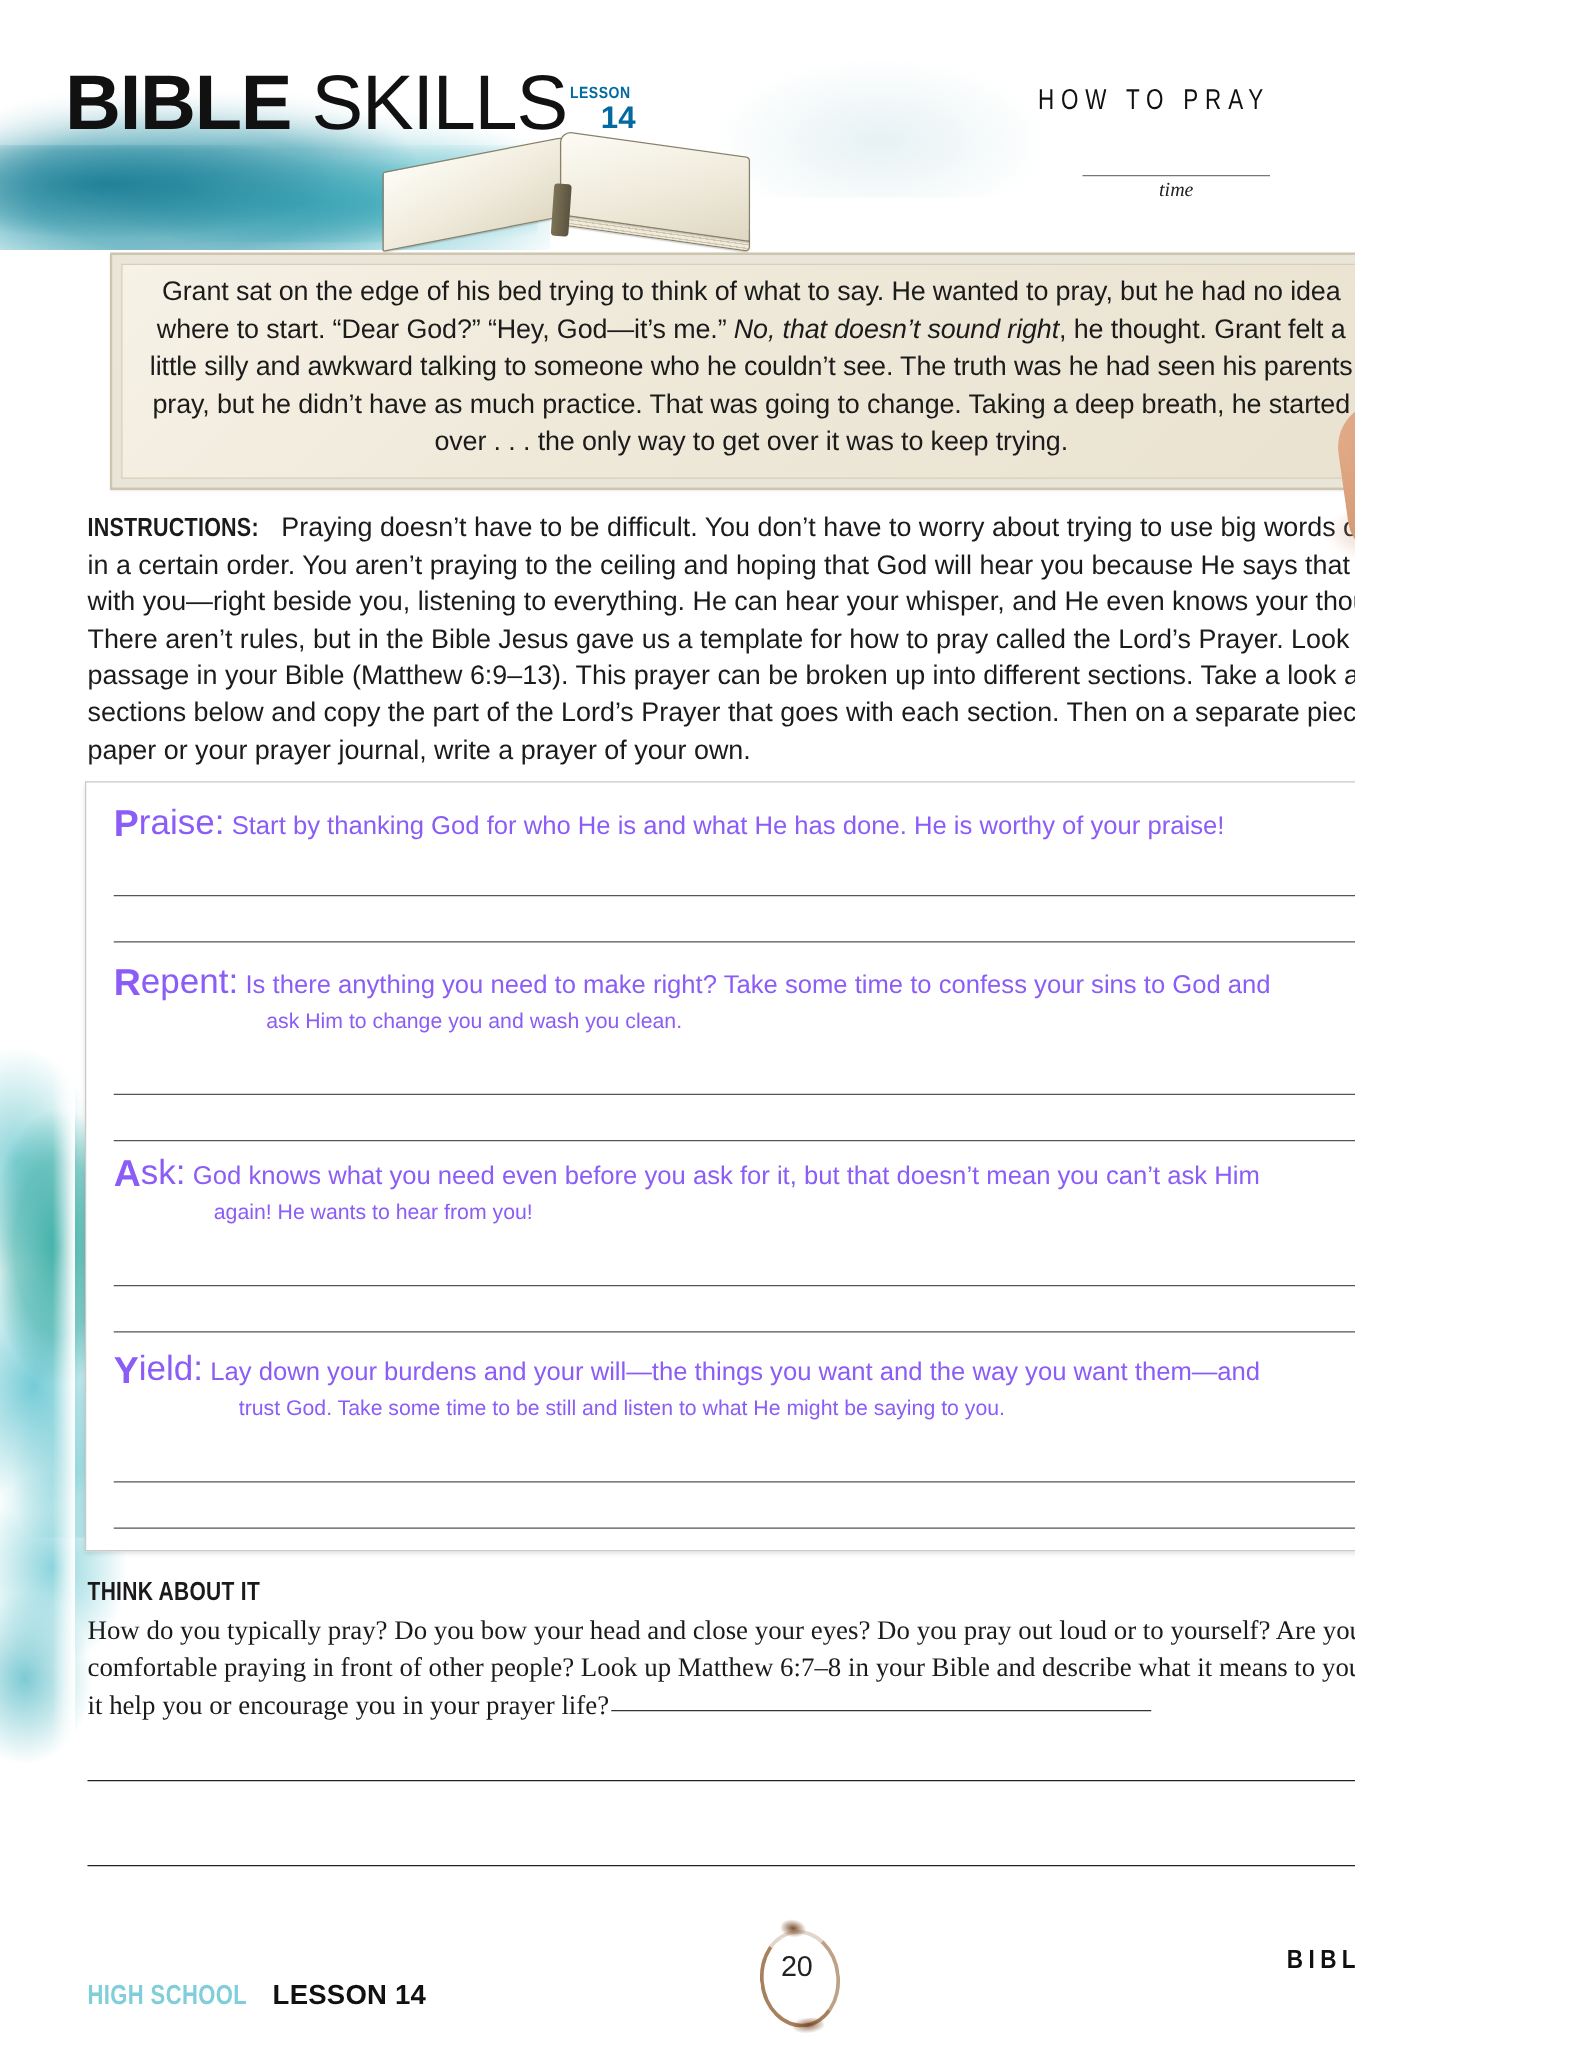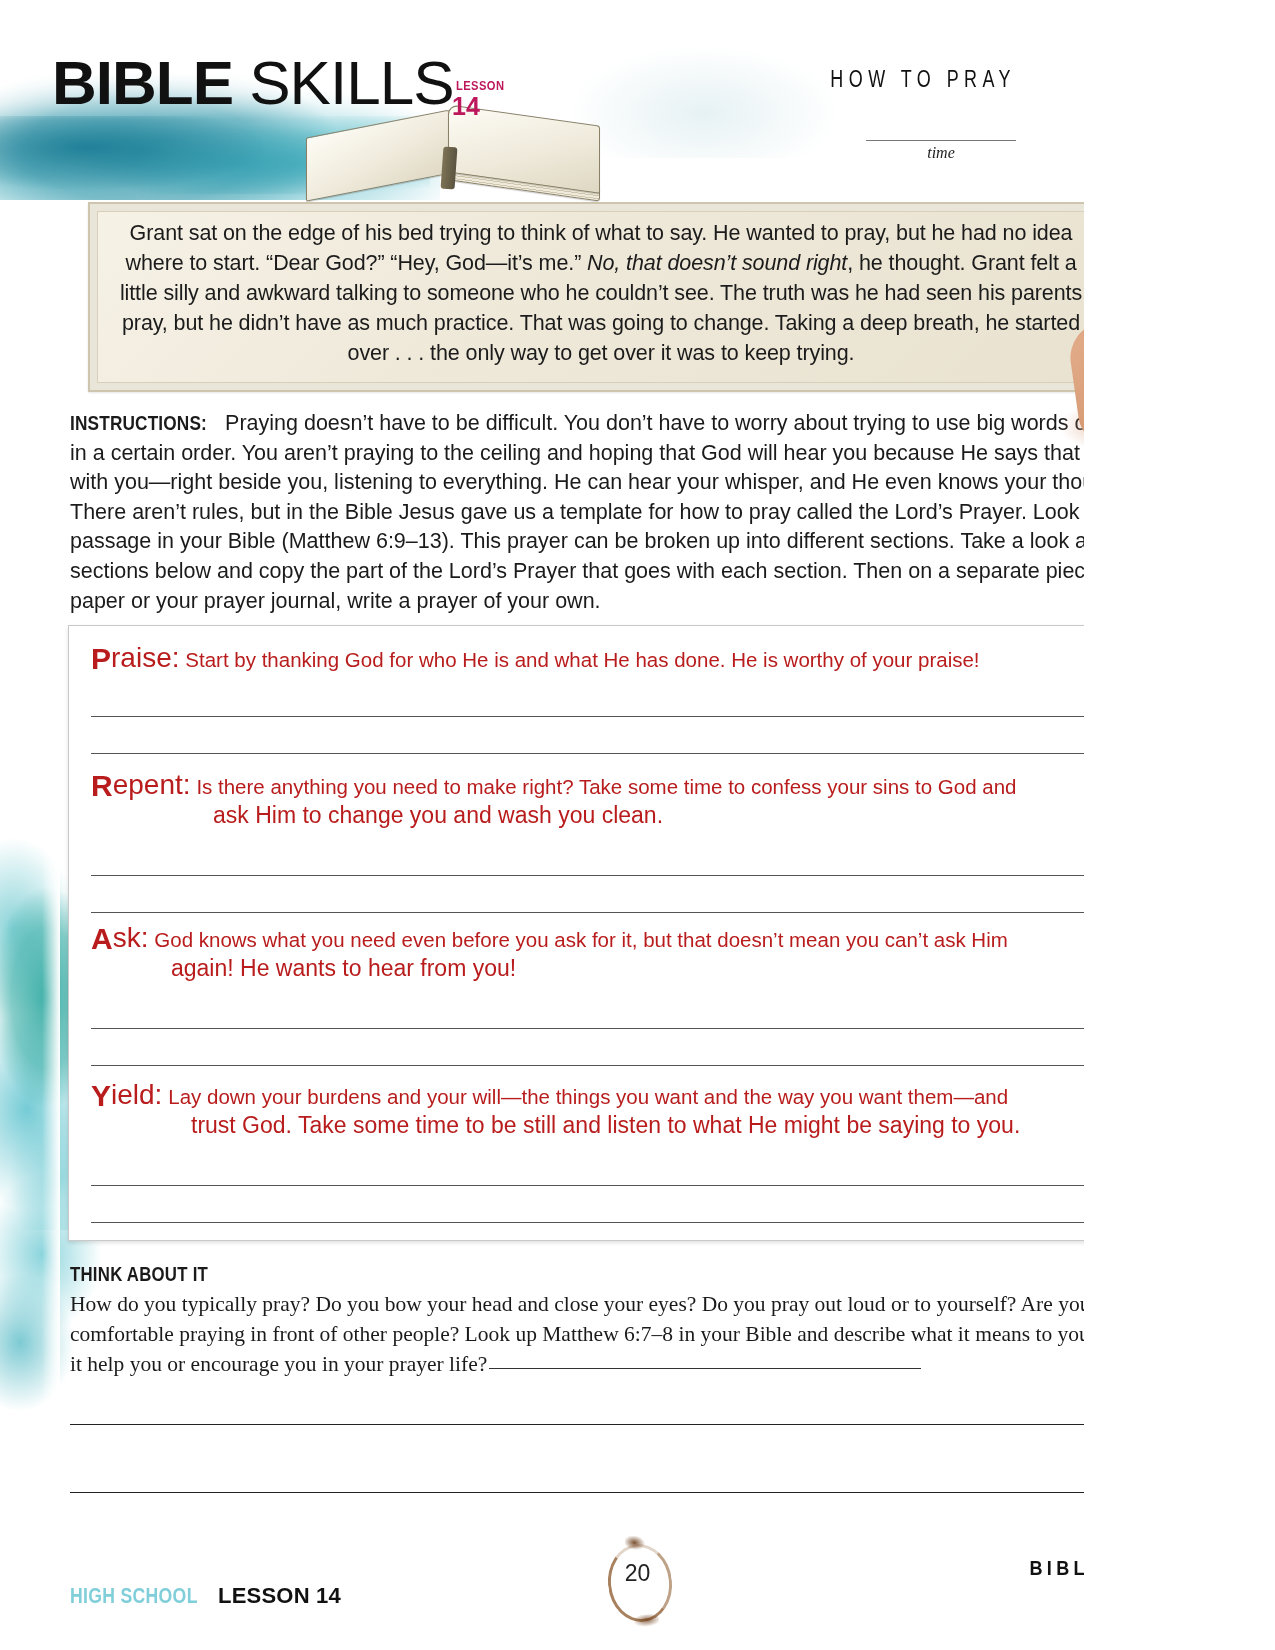--- a/index.html
+++ b/index.html
@@ -108,21 +108,21 @@
     left:150px;bottom:2px;width:148px;height:16px;transform:skewY(8deg);
     background:repeating-linear-gradient(180deg,#efeadb 0 2px,#cfc7ae 2px 3px);
     border-radius:0 4px 4px 0;
   }
   #bible-illustration .spine{
     position:absolute;left:142px;bottom:4px;width:14px;height:42px;
     background:linear-gradient(90deg,#7d7356,#5b5340);border-radius:3px;
     transform:rotate(4deg);
   }
   #lesson-badge{
-    position:absolute;left:452px;top:78px;text-align:left;color:#be185d;z-index:4;
+    position:absolute;left:452px;top:66px;text-align:right;color:#0369a1;z-index:4;
   }
   #lesson-badge .lab{font-size:13px;font-weight:bold;letter-spacing:.5px;
     font-stretch:condensed;transform:scaleX(.86);}
   #lesson-badge .num{font-size:25px;font-weight:bold;line-height:24px;margin-top:1px;}
 
   #topic-title{
     position:absolute;right:68px;top:66px;
     font-size:23px;font-weight:500;letter-spacing:7px;color:#111;
     transform:scaleX(.78);transform-origin:right center;white-space:nowrap;
   }
@@ -196,27 +196,27 @@
     margin-right:-18px;
   }
 
   
   #pray-panel{
     position:absolute;left:68px;top:625px;width:1078px;height:614px;
     background:#fff;border:1px solid #c9c9c9;
     box-shadow:0 2px 4px rgba(0,0,0,.12);z-index:2;
   }
   .pray-sec{position:absolute;left:22px;right:22px;}
-  .pray-head{font-size:21px;line-height:28px;color:#b91c1c;}
+  .pray-head{font-size:21px;line-height:28px;color:#8b5cf6;}
   .pray-head .cap{
     font-weight:bold;font-size:30px;line-height:30px;vertical-align:-2px;
   }
   .pray-head .rest{font-weight:normal;font-size:28px;}
   .pray-head .desc{font-size:20.5px;}
-  .pray-head .desc2{display:block;font-size:23px;line-height:29px;}
+  .pray-head .desc2{display:block;font-size:17px;line-height:29px;}
   .wline{border-bottom:1.4px solid #555;height:0;}
 
   
   #think-head{
     position:absolute;left:70px;top:1262px;font-size:21px;font-weight:bold;
     transform:scaleX(.80);transform-origin:left center;letter-spacing:.3px;
   }
   #think-body{
     position:absolute;left:70px;top:1290px;width:1092px;
     font-size:21.5px;line-height:29.8px;color:#1b1b1b;font-family:Liberation Serif, serif;

